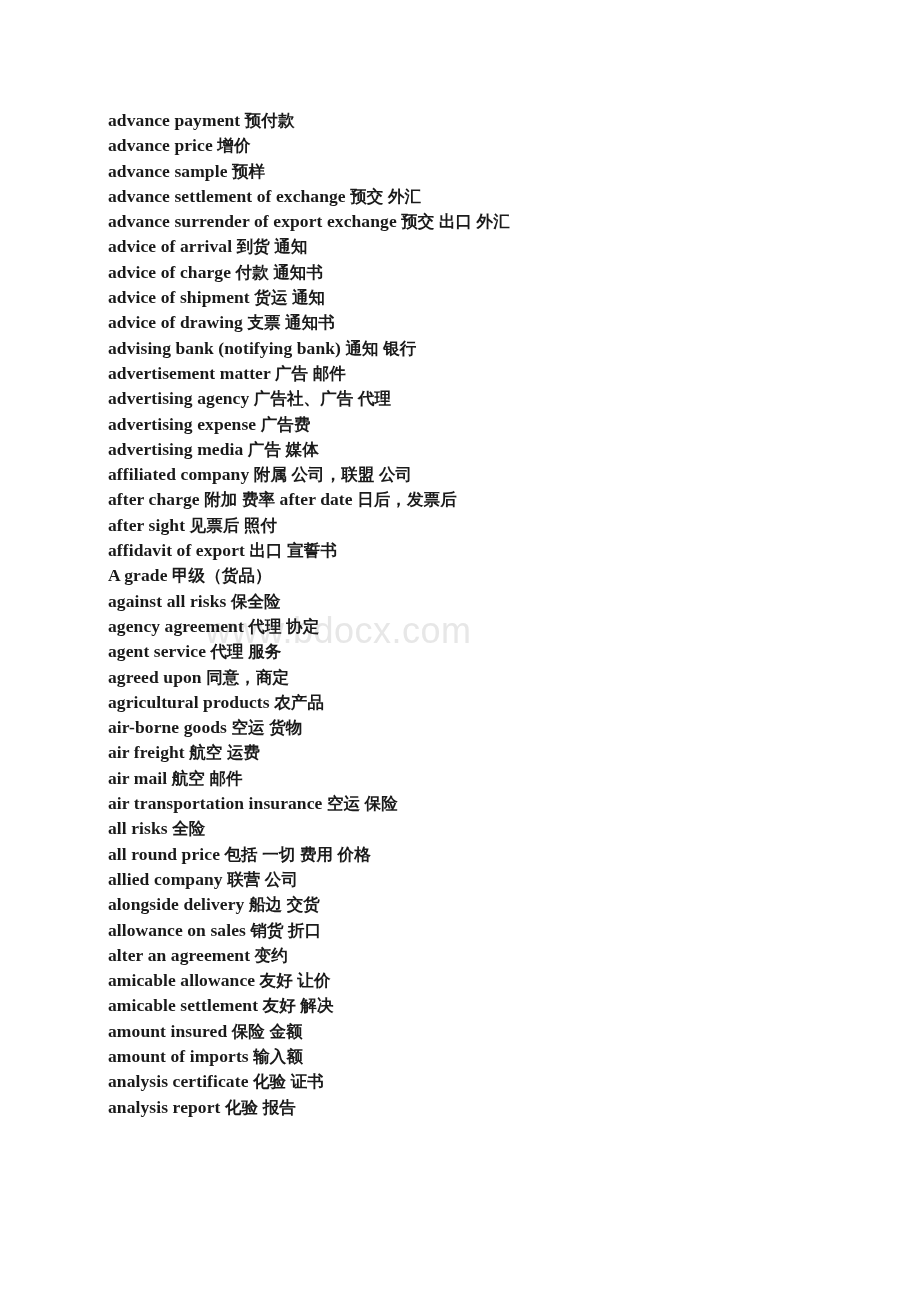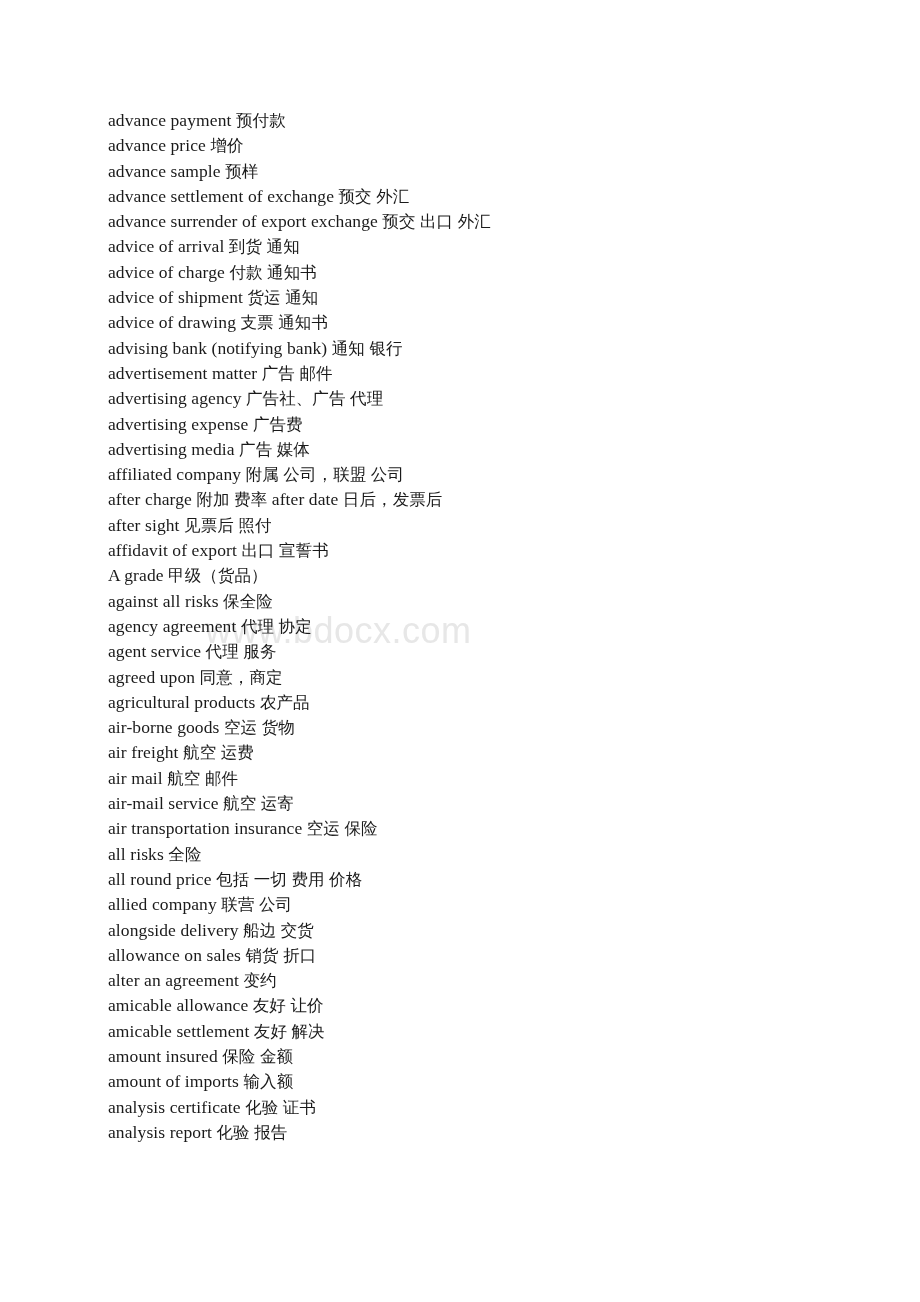--- a/index.html
+++ b/index.html
@@ -50,20 +50,21 @@
     top: 108px;
     width: 740px;
     z-index: 2;
   }
   .entry {
     font-size: 17.5px;
     line-height: 24.3px;
     white-space: nowrap;
     color: #1a1a1a;
     letter-spacing: 0.1px;
+    font-weight: bold;
   }
   .entry .zh {
     font-family: "DejaVu Sans", "Liberation Sans", sans-serif;
     font-size: 16.5px;
   }
 </style>
 </head>
 <body>
 
 <div id="page">
@@ -91,21 +92,20 @@
       <div class="entry"><span>affidavit of export </span><span class="zh">出口</span><span> </span><span class="zh">宣誓书</span></div>
       <div class="entry"><span>A grade </span><span class="zh">甲级（货品）</span></div>
       <div class="entry"><span>against all risks </span><span class="zh">保全险</span></div>
       <div class="entry"><span>agency agreement </span><span class="zh">代理</span><span> </span><span class="zh">协定</span></div>
       <div class="entry"><span>agent service </span><span class="zh">代理</span><span> </span><span class="zh">服务</span></div>
       <div class="entry"><span>agreed upon </span><span class="zh">同意，商定</span></div>
       <div class="entry"><span>agricultural products </span><span class="zh">农产品</span></div>
       <div class="entry"><span>air-borne goods </span><span class="zh">空运</span><span> </span><span class="zh">货物</span></div>
       <div class="entry"><span>air freight </span><span class="zh">航空</span><span> </span><span class="zh">运费</span></div>
       <div class="entry"><span>air mail </span><span class="zh">航空</span><span> </span><span class="zh">邮件</span></div>
-      <div class="entry"><span>air-mail service </span><span class="zh">航空</span><span> </span><span class="zh">运寄</span></div>
       <div class="entry"><span>air transportation insurance </span><span class="zh">空运</span><span> </span><span class="zh">保险</span></div>
       <div class="entry"><span>all risks </span><span class="zh">全险</span></div>
       <div class="entry"><span>all round price </span><span class="zh">包括</span><span> </span><span class="zh">一切</span><span> </span><span class="zh">费用</span><span> </span><span class="zh">价格</span></div>
       <div class="entry"><span>allied company </span><span class="zh">联营</span><span> </span><span class="zh">公司</span></div>
       <div class="entry"><span>alongside delivery </span><span class="zh">船边</span><span> </span><span class="zh">交货</span></div>
       <div class="entry"><span>allowance on sales </span><span class="zh">销货</span><span> </span><span class="zh">折口</span></div>
       <div class="entry"><span>alter an agreement </span><span class="zh">变约</span></div>
       <div class="entry"><span>amicable allowance </span><span class="zh">友好</span><span> </span><span class="zh">让价</span></div>
       <div class="entry"><span>amicable settlement </span><span class="zh">友好</span><span> </span><span class="zh">解决</span></div>
       <div class="entry"><span>amount insured </span><span class="zh">保险</span><span> </span><span class="zh">金额</span></div>

